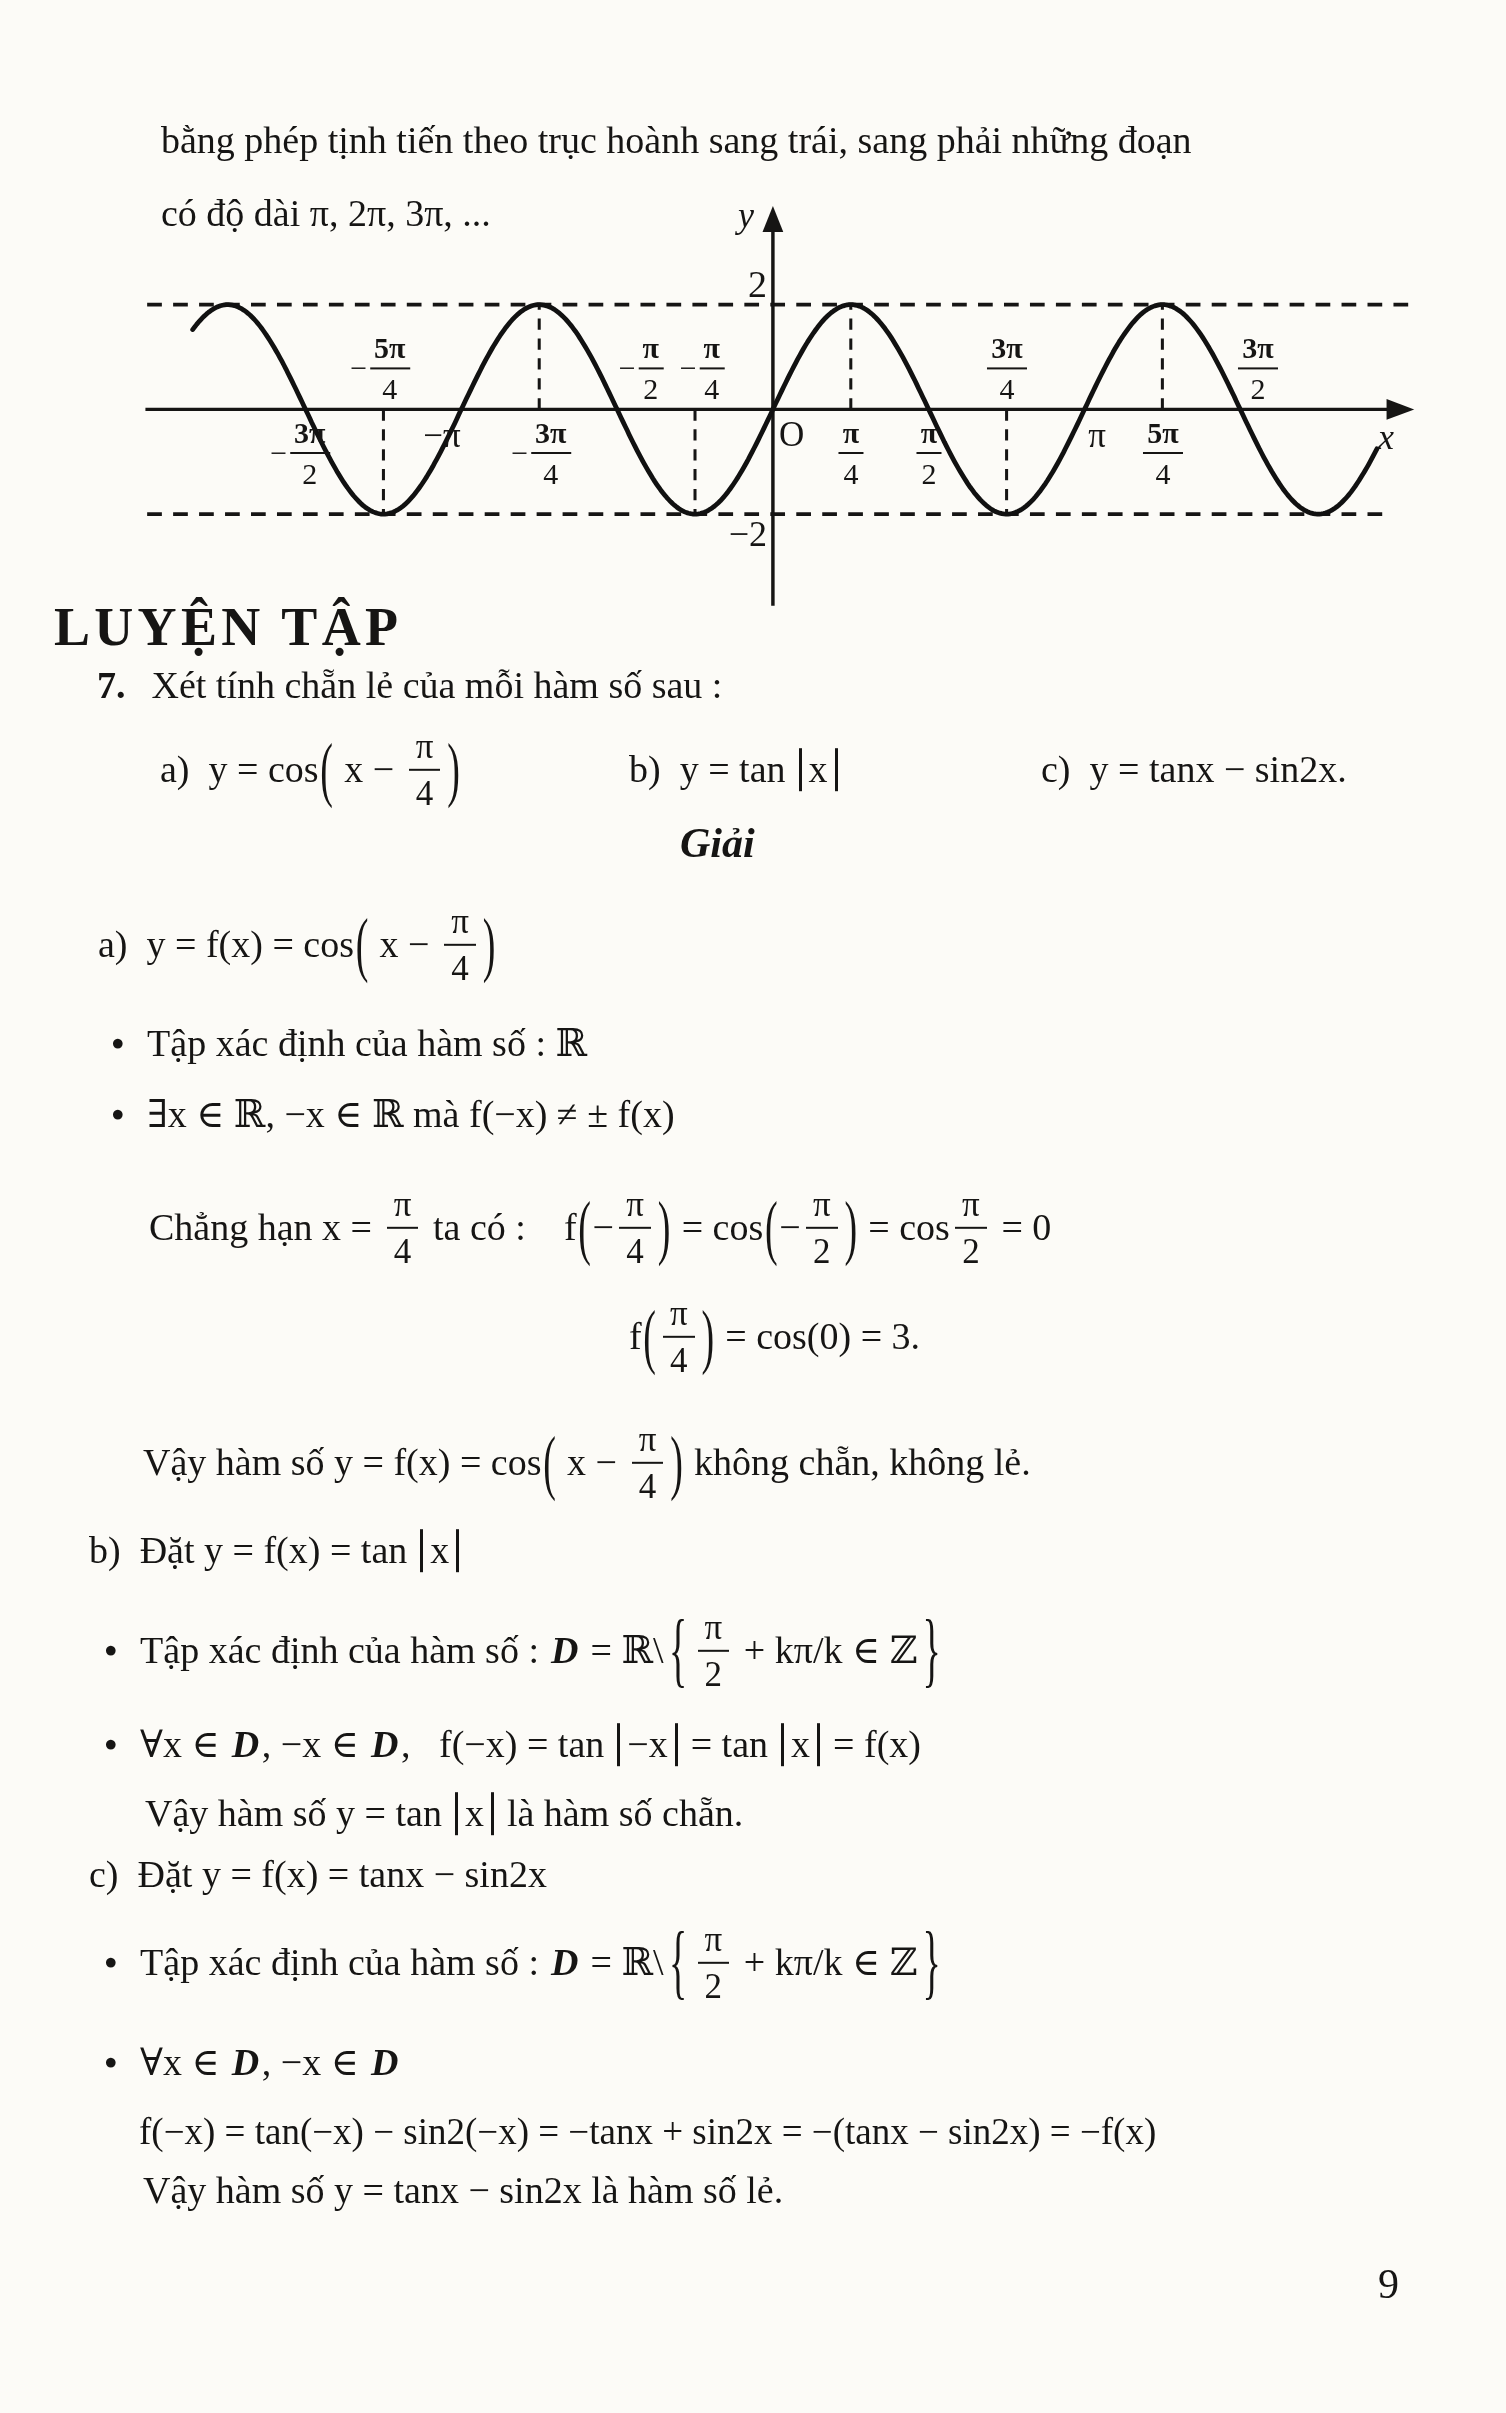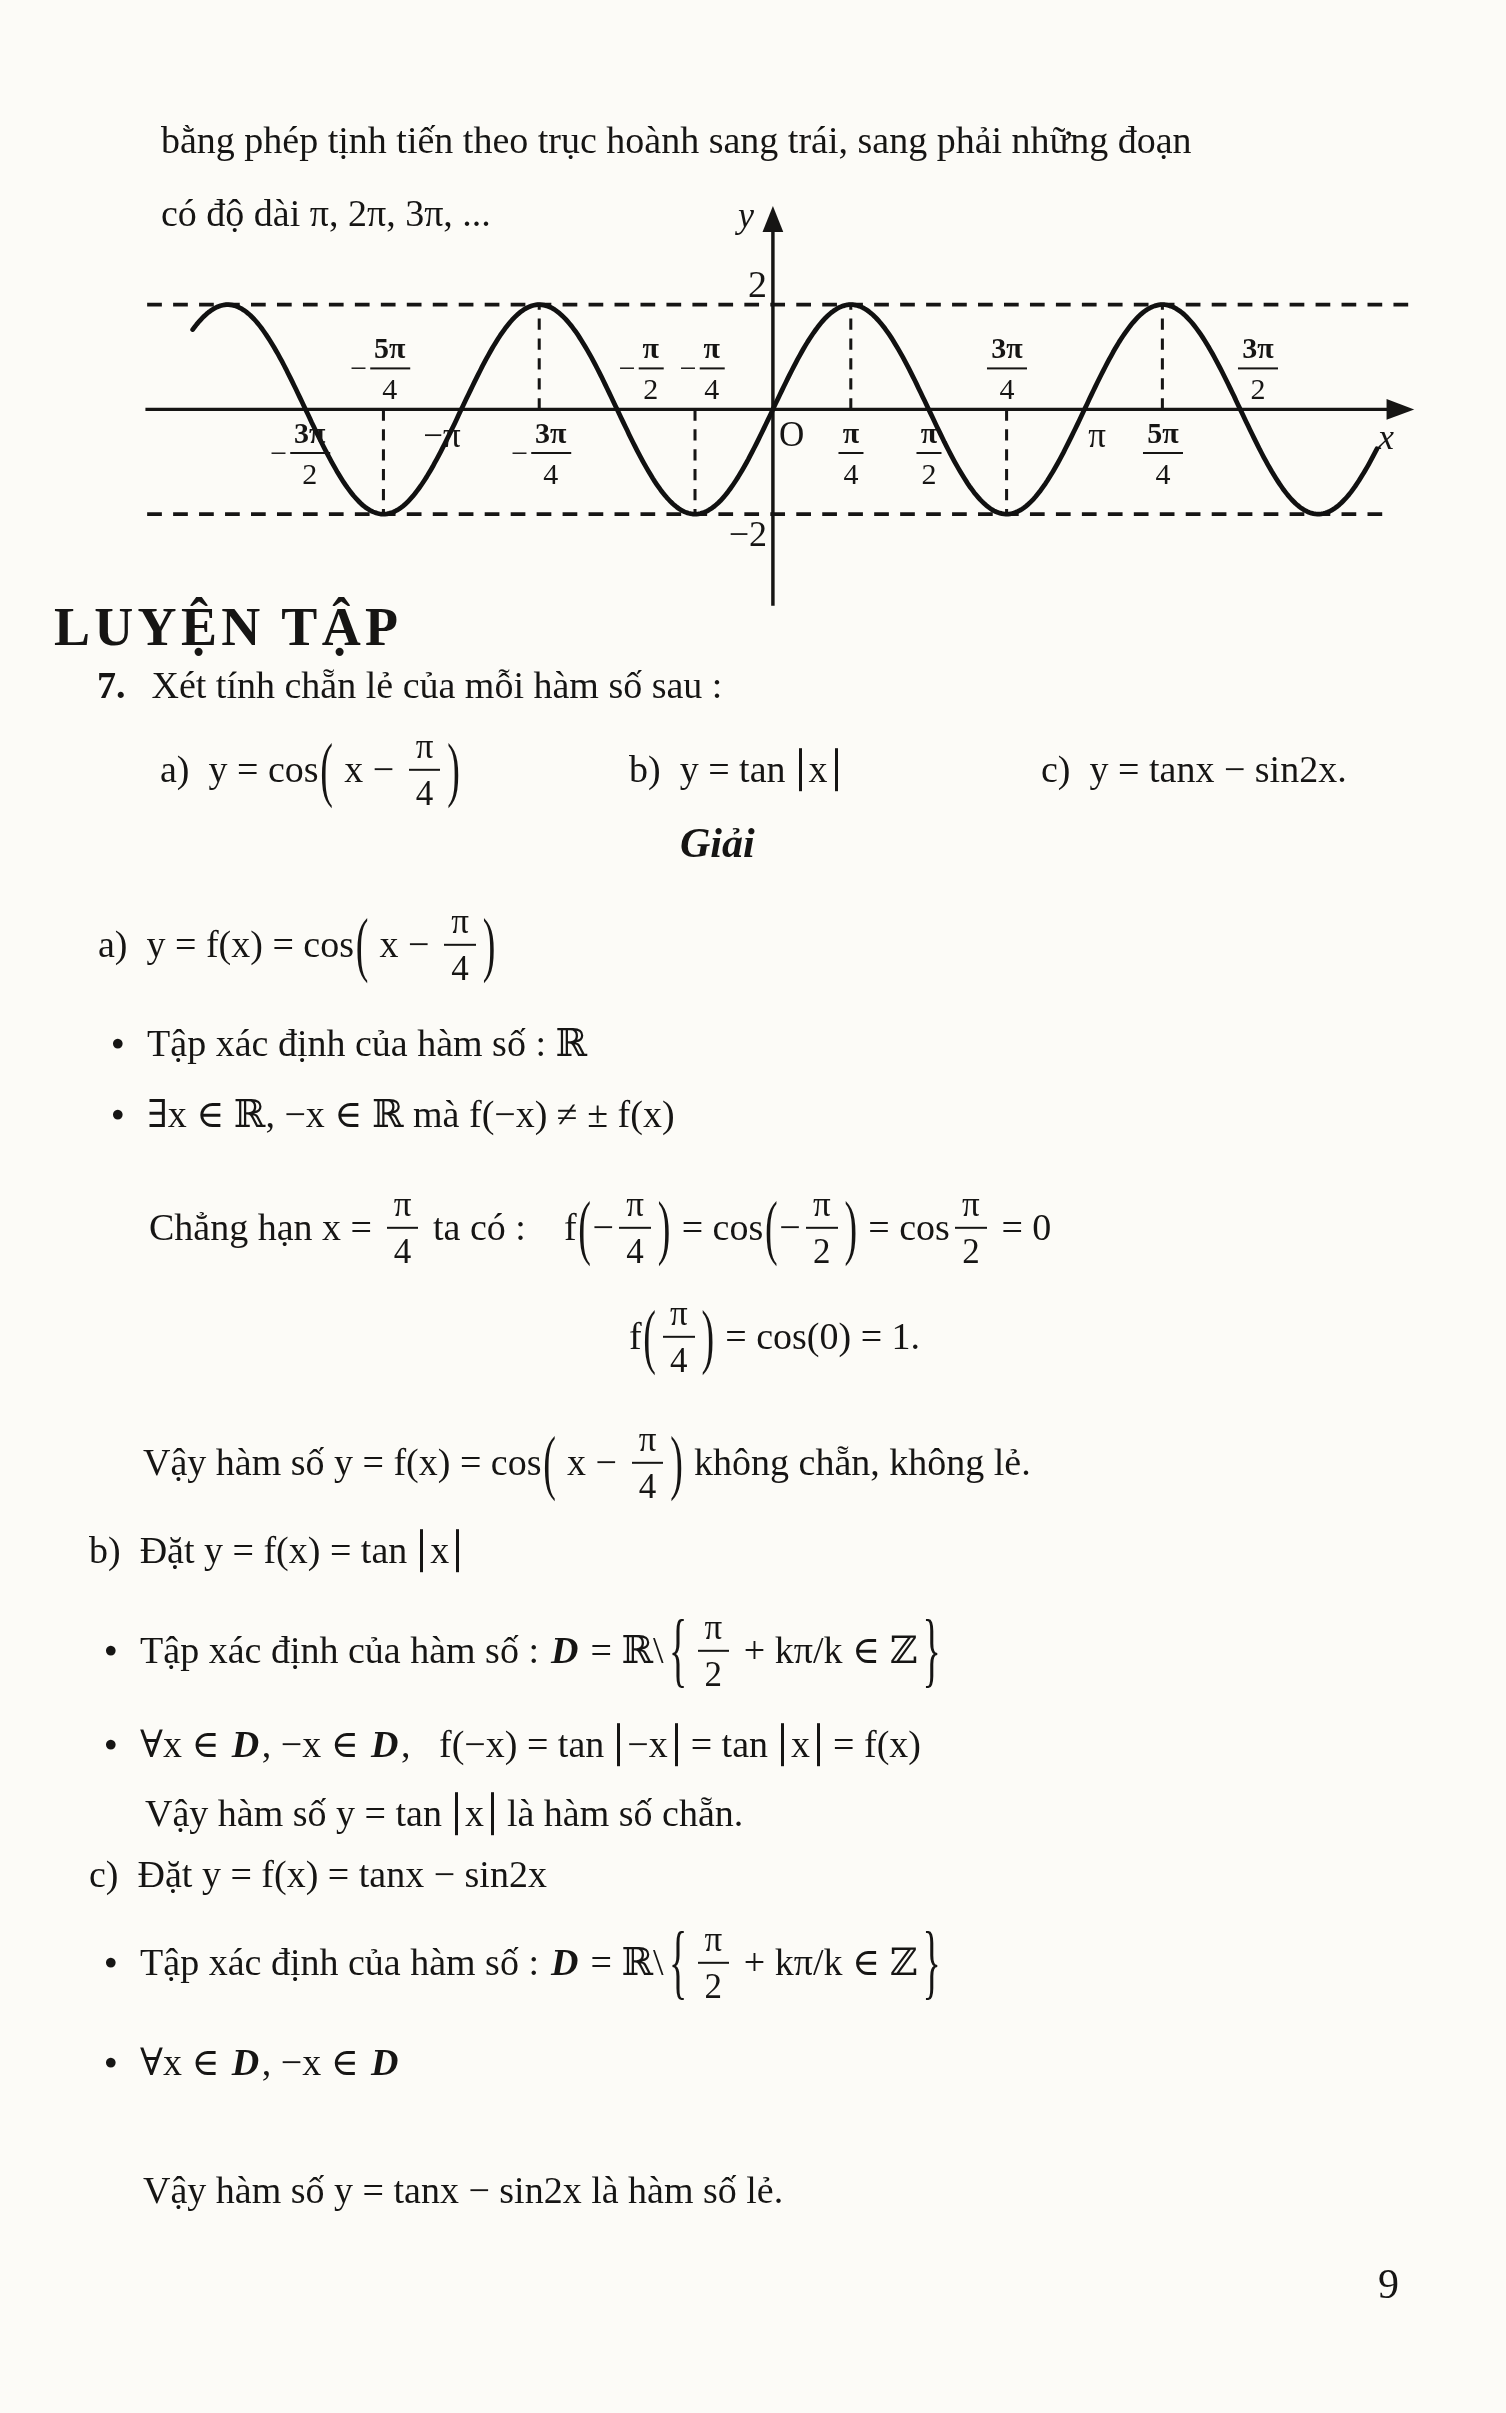--- a/index.html
+++ b/index.html
@@ -163,36 +163,37 @@
   <p class="tline giai" style="left:680px;top:843px">Giải</p>
 
   <p class="tline" style="left: 98px; top: 945px; display: inline-flex; align-items: center;"><span class="mt">a)  y = f(x) = cos</span><span class="bigd">(</span><span class="mt"> x − </span><span class="frac"><span class="fn">π</span><span class="fd">4</span></span><span class="bigd">)</span></p>
 
   <p class="tline" style="left:111px;top:1044px"><span class="blt">●</span><span class="mrow" style="display: inline-flex; align-items: center;"><span class="mt">Tập xác định của hàm số : ℝ</span></span></p>
 
   <p class="tline" style="left:111px;top:1115px"><span class="blt">●</span><span class="mrow" style="display: inline-flex; align-items: center;"><span class="mt">∃x ∈ ℝ, −x ∈ ℝ mà f(−x) ≠ ± f(x)</span></span></p>
 
   <p class="tline" style="left: 149px; top: 1228px; display: inline-flex; align-items: center;"><span class="mt">Chẳng hạn x = </span><span class="frac"><span class="fn">π</span><span class="fd">4</span></span><span class="mt"> ta có :    f</span><span class="bigd">(</span><span class="mt">−</span><span class="frac"><span class="fn">π</span><span class="fd">4</span></span><span class="bigd">)</span><span class="mt"> = cos</span><span class="bigd">(</span><span class="mt">−</span><span class="frac"><span class="fn">π</span><span class="fd">2</span></span><span class="bigd">)</span><span class="mt"> = cos</span><span class="frac"><span class="fn">π</span><span class="fd">2</span></span><span class="mt"> = 0</span></p>
 
-  <p class="tline" style="left: 629px; top: 1337px; display: inline-flex; align-items: center;"><span class="mt">f</span><span class="bigd">(</span><span class="frac"><span class="fn">π</span><span class="fd">4</span></span><span class="bigd">)</span><span class="mt"> = cos(0) = 1.</span></p>
+  <p class="tline" style="left: 629px; top: 1337px; display: inline-flex; align-items: center;"><span class="mt">f</span><span class="bigd">(</span><span class="frac"><span class="fn">π</span><span class="fd">4</span></span><span class="bigd">)</span><span class="mt"> = cos(0) = 3.</span></p>
 
   <p class="tline" style="left: 143px; top: 1463px; display: inline-flex; align-items: center;"><span class="mt">Vậy hàm số y = f(x) = cos</span><span class="bigd">(</span><span class="mt"> x − </span><span class="frac"><span class="fn">π</span><span class="fd">4</span></span><span class="bigd">)</span><span class="mt"> không chẵn, không lẻ.</span></p>
 
   <p class="tline" style="left: 89px; top: 1551px; display: inline-flex; align-items: center;"><span class="mt">b)  Đặt y = f(x) = tan </span><span class="abs">x</span></p>
 
   <p class="tline" style="left:104px;top:1651px"><span class="blt">●</span><span class="mrow" style="display: inline-flex; align-items: center;"><span class="mt">Tập xác định của hàm số : </span><span class="mit">D</span><span class="mt"> = ℝ\</span><span class="bigd brace">{</span><span class="frac"><span class="fn">π</span><span class="fd">2</span></span><span class="mt"> + kπ/k ∈ ℤ</span><span class="bigd brace">}</span></span></p>
 
   <p class="tline" style="left:104px;top:1745px"><span class="blt">●</span><span class="mrow" style="display: inline-flex; align-items: center;"><span class="mt">∀x ∈ </span><span class="mit">D</span><span class="mt">, −x ∈ </span><span class="mit">D</span><span class="mt">,   f(−x) = tan </span><span class="abs">−x</span><span class="mt"> = tan </span><span class="abs">x</span><span class="mt"> = f(x)</span></span></p>
 
   <p class="tline" style="left: 145px; top: 1814px; display: inline-flex; align-items: center;"><span class="mt">Vậy hàm số y = tan </span><span class="abs">x</span><span class="mt"> là hàm số chẵn.</span></p>
 
   <p class="tline" style="left: 89px; top: 1875px; display: inline-flex; align-items: center;"><span class="mt">c)  Đặt y = f(x) = tanx − sin2x</span></p>
 
   <p class="tline" style="left:104px;top:1963px"><span class="blt">●</span><span class="mrow" style="display: inline-flex; align-items: center;"><span class="mt">Tập xác định của hàm số : </span><span class="mit">D</span><span class="mt"> = ℝ\</span><span class="bigd brace">{</span><span class="frac"><span class="fn">π</span><span class="fd">2</span></span><span class="mt"> + kπ/k ∈ ℤ</span><span class="bigd brace">}</span></span></p>
 
   <p class="tline" style="left:104px;top:2063px"><span class="blt">●</span><span class="mrow" style="display: inline-flex; align-items: center;"><span class="mt">∀x ∈ </span><span class="mit">D</span><span class="mt">, −x ∈ </span><span class="mit">D</span></span></p>
 
+  <p class="tline" style="left: 139px; top: 2132px; font-size: 37px; display: inline-flex; align-items: center;"><span class="mt">f(−x) = tan(−x) − sin2(−x) = −tanx + sin2x = −(tanx − sin2x) = −f(x)</span></p>
 
   <p class="tline" style="left: 143px; top: 2191px; display: inline-flex; align-items: center;"><span class="mt">Vậy hàm số y = tanx − sin2x là hàm số lẻ.</span></p>
 
   <p class="tline pagenum" style="left:1378px;top:2284px">9</p>
 </div>
 
 
 </body></html>

